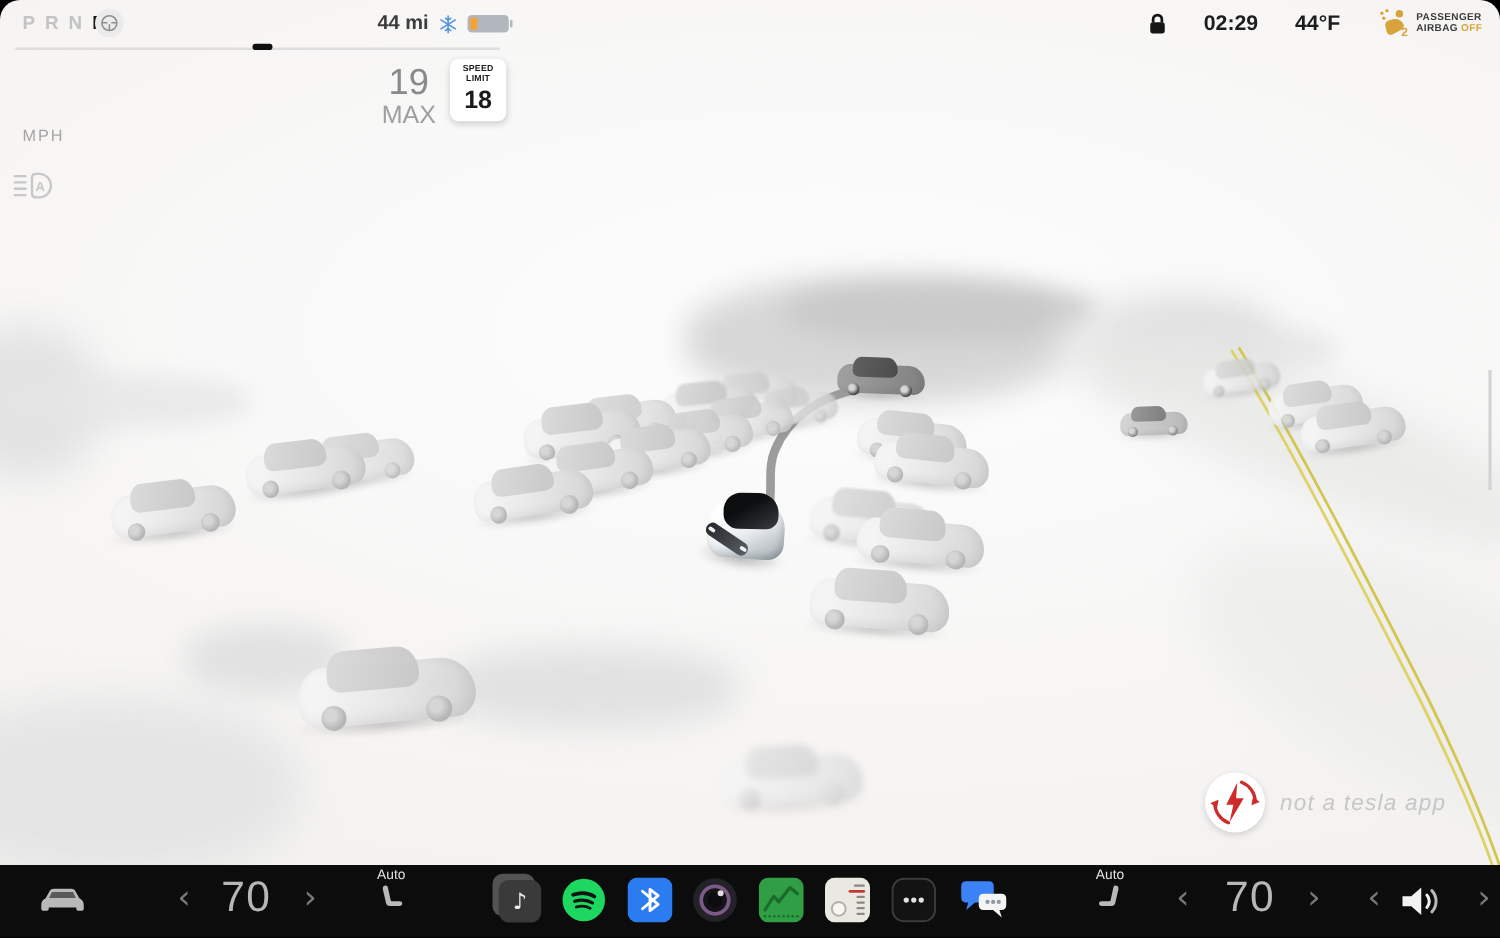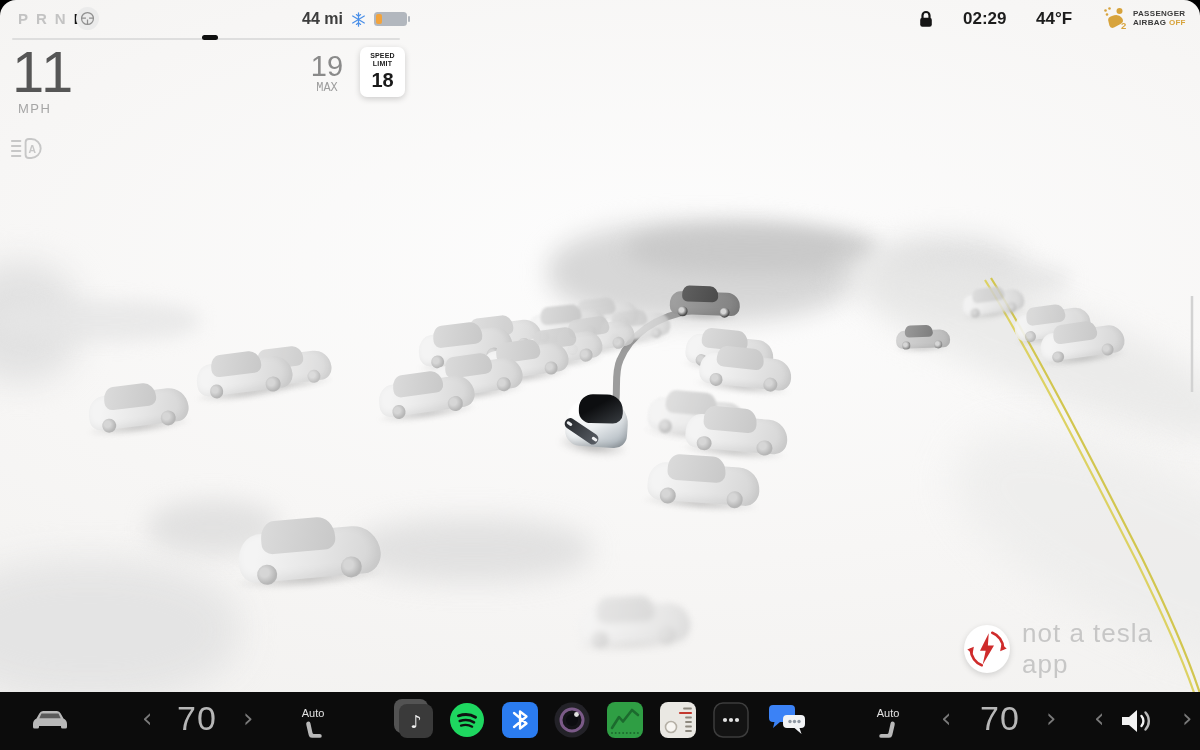--- a/index.html
+++ b/index.html
@@ -40,21 +40,21 @@
   .batt-cap { position:absolute; right:-3.5px; top:4px; width:2.8px; height:6px; background:#b2b7be; border-radius:1px; }
   .top-divider { left:12px; top:38px; width:388px; height:2px; background:#dedede; border-radius:1px; }
   .divider-dash { left:202px; top:35px; width:16px; height:5px; background:#0f0f0f; border-radius:3px; }
   .speed-value { left:12px; top:38px; font-size:58px; font-weight:400; color:#565656; letter-spacing:1px; }
   .speed-unit { left:18px; top:101px; font-size:13px; color:#a6a6a6; letter-spacing:1.5px; }
   .nav-card { left:112px; top:49px; width:188px; height:58px; background:#fff; border-radius:10px;
       box-shadow:0 3px 10px rgba(0,0,0,.14); display:flex; align-items:center; padding-left:8px; gap:6px; }
   .turn-distance { font-size:23px; color:#262626; }
   .max-speed { left:302px; top:51px; width:50px; text-align:center; }
   .max-val { font-size:29px; color:#8a8a8a; line-height:30px; }
-  .max-label { font-size:12px; color:#9e9e9e;font-family:Liberation Mono, monospace; }
+  .max-label { font-size:20px; color:#9e9e9e; }
   .limit-sign { left:360px; top:47px; width:45px; height:50px; background:#fff; border-radius:7px;
       box-shadow:0 2px 6px rgba(0,0,0,.18); text-align:center; padding-top:5px; }
   .limit-title { font-size:7px; font-weight:700; color:#1a1a1a; line-height:7.5px; letter-spacing:.2px; }
   .limit-val { font-size:20px; font-weight:700; color:#1a1a1a; margin-top:2px; }
   .headlight { left:10px; top:136px; }
   .lock-icon { left:919px; top:10px; }
   .clock { left:963px; top:9px; font-size:17px; font-weight:700; color:#1d1d1d; }
   .outside-temp { left:1036px; top:9px; font-size:17px; font-weight:700; color:#1d1d1d; }
   .airbag-group { left:1102px; top:6px; display:flex; align-items:center; gap:5px; }
   .airbag-text { font-size:8px; font-weight:700; color:#3b3b3b; line-height:9.5px; letter-spacing:.3px; }
@@ -63,28 +63,28 @@
   .trip-row1 { display:flex; align-items:center; gap:9px; font-size:18px; color:#9b9b9b; }
   .trip-sep { width:1px; height:15px; background:#d2d2d2; }
   .batt-outline { position:relative; width:25px; height:13px; border:1.5px solid #a3a3a3; border-radius:3px; }
   .batt-outline::after { content:""; position:absolute; right:-5px; top:2.5px; width:2.5px; height:5px; background:#a3a3a3; border-radius:1px; }
   .trip-row2 { display:flex; gap:13px; font-size:17px; color:#9b9b9b; margin-top:3px; }
 
   
   .watermark { position:absolute; left:964px; top:618px; display:flex; align-items:center; gap:12px; z-index:900; }
   .wm-logo { width:48px; height:48px; border-radius:50%; background:#fff; box-shadow:0 2px 6px rgba(0,0,0,.15);
       display:flex; align-items:center; justify-content:center; }
-  .wm-text { font-size:26px; font-weight:500; color:rgba(190,190,190,.85); letter-spacing:1px; }
+  .wm-text { font-size:18px; font-weight:500; color:rgba(190,190,190,.85); letter-spacing:1px;font-style:italic; }
 
   
   .dock { position:absolute; left:0; right:0; bottom:0; height:58px; background:#0c0c0c; z-index:1200; }
   .dock > * { position:absolute; }
   .chev { font-size:26px; color:#7a7a7a; top:11px; line-height:30px; font-family:"DejaVu Sans",sans-serif; cursor:default; }
   .temp-num { font-size:34px; font-weight:400; color:#b7b7b7; top:7px; width:60px; text-align:center; letter-spacing:1px; }
-  .seat-group { top:15px; width:36px; text-align:center; }
+  .seat-group { top:2px; width:36px; text-align:center; }
   .seat-label { font-size:11px; color:#e3e3e3; }
   .app-icon { width:36px; height:36px; top:10px; cursor:pointer; }
   .icon-music-back { position:absolute; left:-3px; top:-3px; width:34px; height:34px; background:#6b6b6b; border-radius:8px; opacity:.75; }
   .icon-music-front { position:absolute; left:2px; top:2px; width:34px; height:34px; background:#3a3a3a; border-radius:8px;
       display:flex; align-items:center; justify-content:center; }
   .note-glyph { font-family:"DejaVu Sans",sans-serif; color:#f0f0f0; font-size:18px; }
 </style>
 </head>
 <body>
 
@@ -335,21 +335,20 @@
       </svg>
       <div class="batt">
         <div class="batt-fill"></div>
         <div class="batt-cap"></div>
       </div>
     </div>
 
     <div class="hud top-divider"></div>
     <div class="hud divider-dash"></div>
 
-    <div class="hud speed-value">11</div>
     <div class="hud speed-unit">MPH</div>
 
 
     <div class="hud max-speed">
       <div class="max-val">19</div>
       <div class="max-label">MAX</div>
     </div>
 
     <div class="hud limit-sign">
       <div class="limit-title">SPEED</div>

